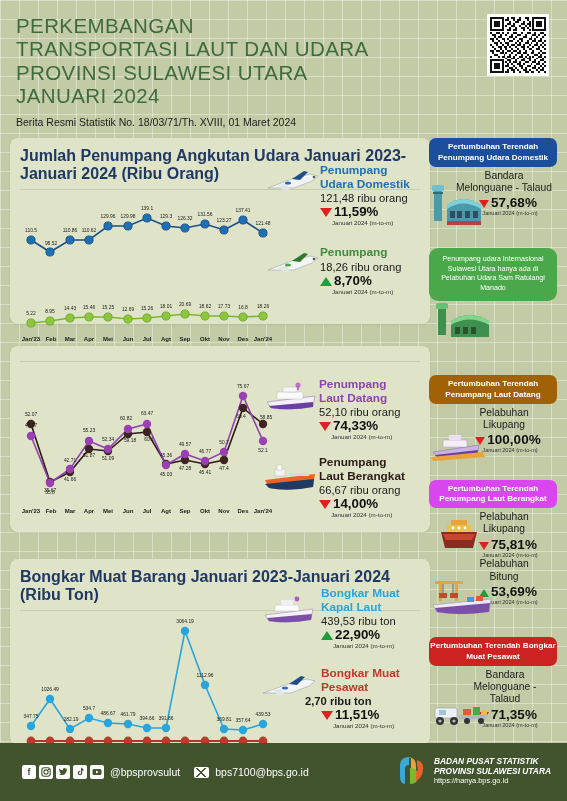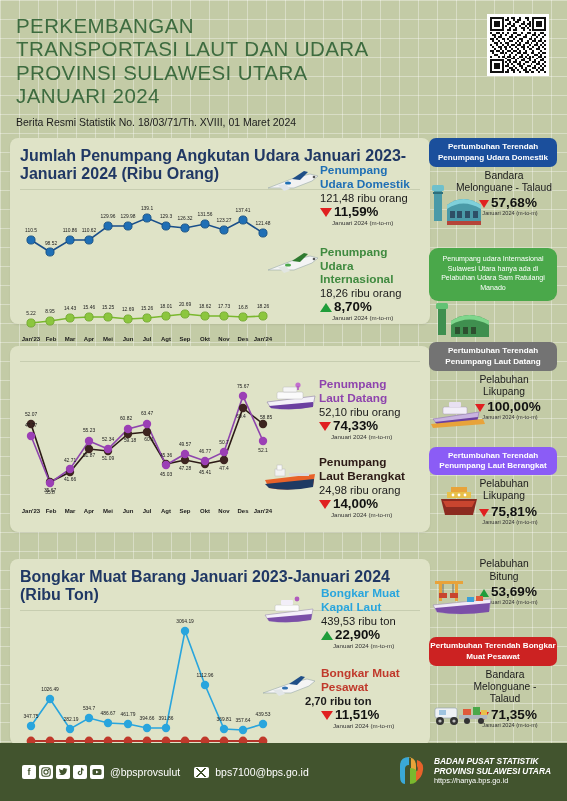--- a/index.html
+++ b/index.html
@@ -457,21 +457,20 @@
       <div class="metric" style="left:258px; top:108px; width:158px;">
         <svg width="58" height="30" viewBox="0 0 58 30" style="position:absolute;left:-4px;top:4px;">
           <path d="M4 20 L30 10 L46 6 L54 8 L48 13 L30 20 Z" fill="#f4f4f4" stroke="#9aa" stroke-width="0.6"></path>
           <path d="M28 11 L40 3 L44 4 L36 12 Z" fill="#2f7a2f"></path>
           <path d="M14 17 L20 23 L26 21 L22 16 Z" fill="#e2e6e2"></path>
           <ellipse cx="24" cy="15" rx="3" ry="1.6" fill="#4aa84a"></ellipse>
           <circle cx="50" cy="9" r="1.3" fill="#555"></circle>
         </svg>
         <div class="mtitle" style="color:#3f8a3f; margin-left:52px;">
           <span>Penumpang</span><br>
-          <span>Udara Internasional</span>
         </div>
         <div class="mval" style="margin-left:52px;">18,26 ribu orang</div>
         <div class="mpct" style="margin-left:52px;">
           <span class="tri up"></span><span>8,70%</span>
         </div>
         <div class="mnote" style="margin-left:64px;">Januari 2024 (m-to-m)</div>
       </div>
     </div>
 
     <div class="side" style="top:0;">
@@ -625,51 +624,51 @@
           <path d="M4 20 L54 14 L52 26 Q28 32 8 28 Z" fill="#e8622a"></path>
           <path d="M4 24 L53 19 L52 27 Q28 32 8 28 Z" fill="#1f3a63"></path>
           <rect x="14" y="9" width="10" height="7" fill="#f2f2f2" stroke="#bbb" stroke-width="0.5"></rect>
           <rect x="16" y="5" width="5" height="5" fill="#fafafa" stroke="#bbb" stroke-width="0.5"></rect>
           <rect x="28" y="13" width="20" height="3" fill="#d9d9d9"></rect>
         </svg>
         <div class="mtitle" style="color:#2c1a16; margin-left:54px;">
           <span>Penumpang</span><br>
           <span>Laut Berangkat</span>
         </div>
-        <div class="mval" style="margin-left:54px;">24,98 ribu orang</div>
+        <div class="mval" style="margin-left:54px;">66,67 ribu orang</div>
         <div class="mpct" style="margin-left:54px;">
           <span class="tri down"></span><span>14,00%</span>
         </div>
         <div class="mnote" style="margin-left:66px;">Januari 2024 (m-to-m)</div>
       </div>
     </div>
 
     <div class="side" style="top:-4px;">
       <div class="sidebox">
-        <div class="sidehead" style="background:#737373;">Pertumbuhan Terendah Penumpang Laut Datang</div>
+        <div class="sidehead" style="background:#a16207;margin-top:33px;">Pertumbuhan Terendah Penumpang Laut Datang</div>
         <div class="sidebody" style="height:72px;">
           <div class="place" style="margin-left:22px;">
             <span>Pelabuhan</span><br>
             <span>Likupang</span>
           </div>
           <div class="pct" style="margin-left:30px;">
             <span class="tri s down"></span><span>100,00%</span>
           </div>
           <div class="note" style="margin-left:34px;">Januari 2024 (m-to-m)</div>
           <svg width="60" height="34" viewBox="0 0 60 34" style="position:absolute;left:0px;top:26px;">
             <path d="M4 22 L50 15 L48 25 Q26 30 8 27 Z" fill="#c9b4e0" stroke="#8f74b5" stroke-width="0.6"></path>
             <path d="M6 25 L49 20 L48 26 Q26 30 8 27 Z" fill="#6b3fa0"></path>
             <rect x="14" y="10" width="24" height="7" rx="1.5" fill="#f2eef8" stroke="#a899bb" stroke-width="0.5"></rect>
             <rect x="20" y="5" width="12" height="5" rx="1" fill="#e8e0f2"></rect>
             <path d="M2 27 L54 22 L56 27 L4 31 Z" fill="#e8a33a"></path>
           </svg>
         </div>
       </div>
       <div class="sidebox" style="margin-top:2px;">
-        <div class="sidehead" style="background:#8b5cf6;">Pertumbuhan Terendah Penumpang Laut Berangkat</div>
+        <div class="sidehead" style="background:#d946ef;">Pertumbuhan Terendah Penumpang Laut Berangkat</div>
         <div class="sidebody">
           <div class="place" style="margin-left:22px;">
             <span>Pelabuhan</span><br>
             <span>Likupang</span>
           </div>
           <div class="pct" style="margin-left:30px;">
             <span class="tri s down"></span><span>75,81%</span>
           </div>
           <div class="note" style="margin-left:34px;">Januari 2024 (m-to-m)</div>
           <svg width="56" height="36" viewBox="0 0 56 36" style="position:absolute;left:2px;top:10px;">

